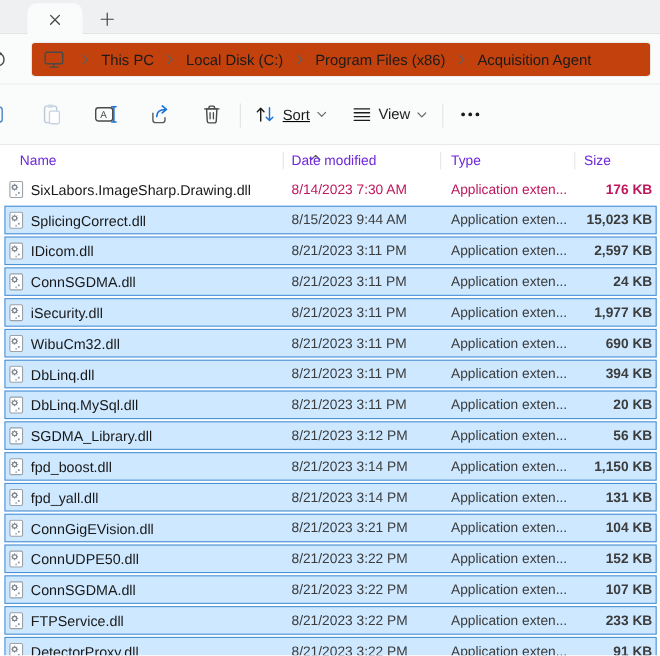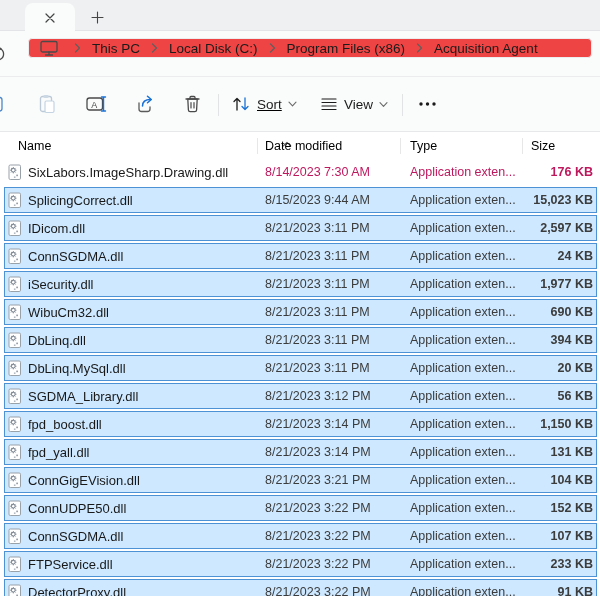--- a/index.html
+++ b/index.html
@@ -10,35 +10,35 @@
   
   .tabbar { position:relative; height:31px; background:#eef0f1; border-bottom:1px solid #e2e4e7; }
   .tab { position:absolute; left:25px; top:3px; width:50px; height:29px;
     background:#fafbfb; border-radius:8px 8px 0 0; display:flex; align-items:center; justify-content:center; }
   .newtab { position:absolute; left:84px; top:5px; width:26px; height:24px; border-radius:4px;
     display:flex; align-items:center; justify-content:center; }
 
   
   .addressrow { position:relative; height:46px; background:#fafbfb; border-bottom:1px solid #ececee; }
   .refresh-frag { position:absolute; left:-5px; top:15px; }
-  .addressbar { position:absolute; left:28px; right:8px; top:7px; height:20px; background:#ef4444;
+  .addressbar { position:absolute; left:28px; right:8px; top:7px; height:32px; background:#c2410c;
     border:1px solid #ebedef; border-radius:4px; display:flex; align-items:center; padding:0 10px; }
   .crumb { font-size:13.5px; color:#1b1b1b; white-space:nowrap; }
   .crumb-sep { margin:0 11px; display:flex; align-items:center; }
   .addressbar .pc-icon { margin-right:4px; display:flex; }
 
   
   .toolbar { position:relative; height:55px; background:#fafbfb; border-bottom:1px solid #e7e8ea; }
   .tool { position:absolute; top:50%; transform:translateY(-50%); display:flex; align-items:center; }
   .tool-label { font-size:13.5px; color:#1b1b1b; margin:0 6px 0 7px; }
   .tb-divider { position:absolute; top:17px; width:1px; height:22px; background:#e1e3e5; }
 
   
   .headerrow { position:relative; height:27px; background:#fff; }
-  .hlabel { position:absolute; top:7px; font-size:12.5px; color:#000000; white-space:nowrap; }
+  .hlabel { position:absolute; top:7px; font-size:12.5px; color:#6d28d9; white-space:nowrap; }
   .hdivider { position:absolute; top:6px; width:1px; height:16px; background:#e7e7e7; }
   .sort-caret { position:absolute; left:282px; top:1px; }
 
   
   .rows { position:relative; }
   .row { position:relative; height:26px; margin:0 3px 2px 4px; border:1px solid transparent;
     display:flex; align-items:center; padding-left:3px; }
   .row.selected { background:#cde8ff; border-color:#4e92d6; }
   .ficon { display:flex; width:14px; margin-right:6px; flex:none; }
   .fname { font-size:13px; color:#191919; white-space:nowrap; overflow:hidden; }

